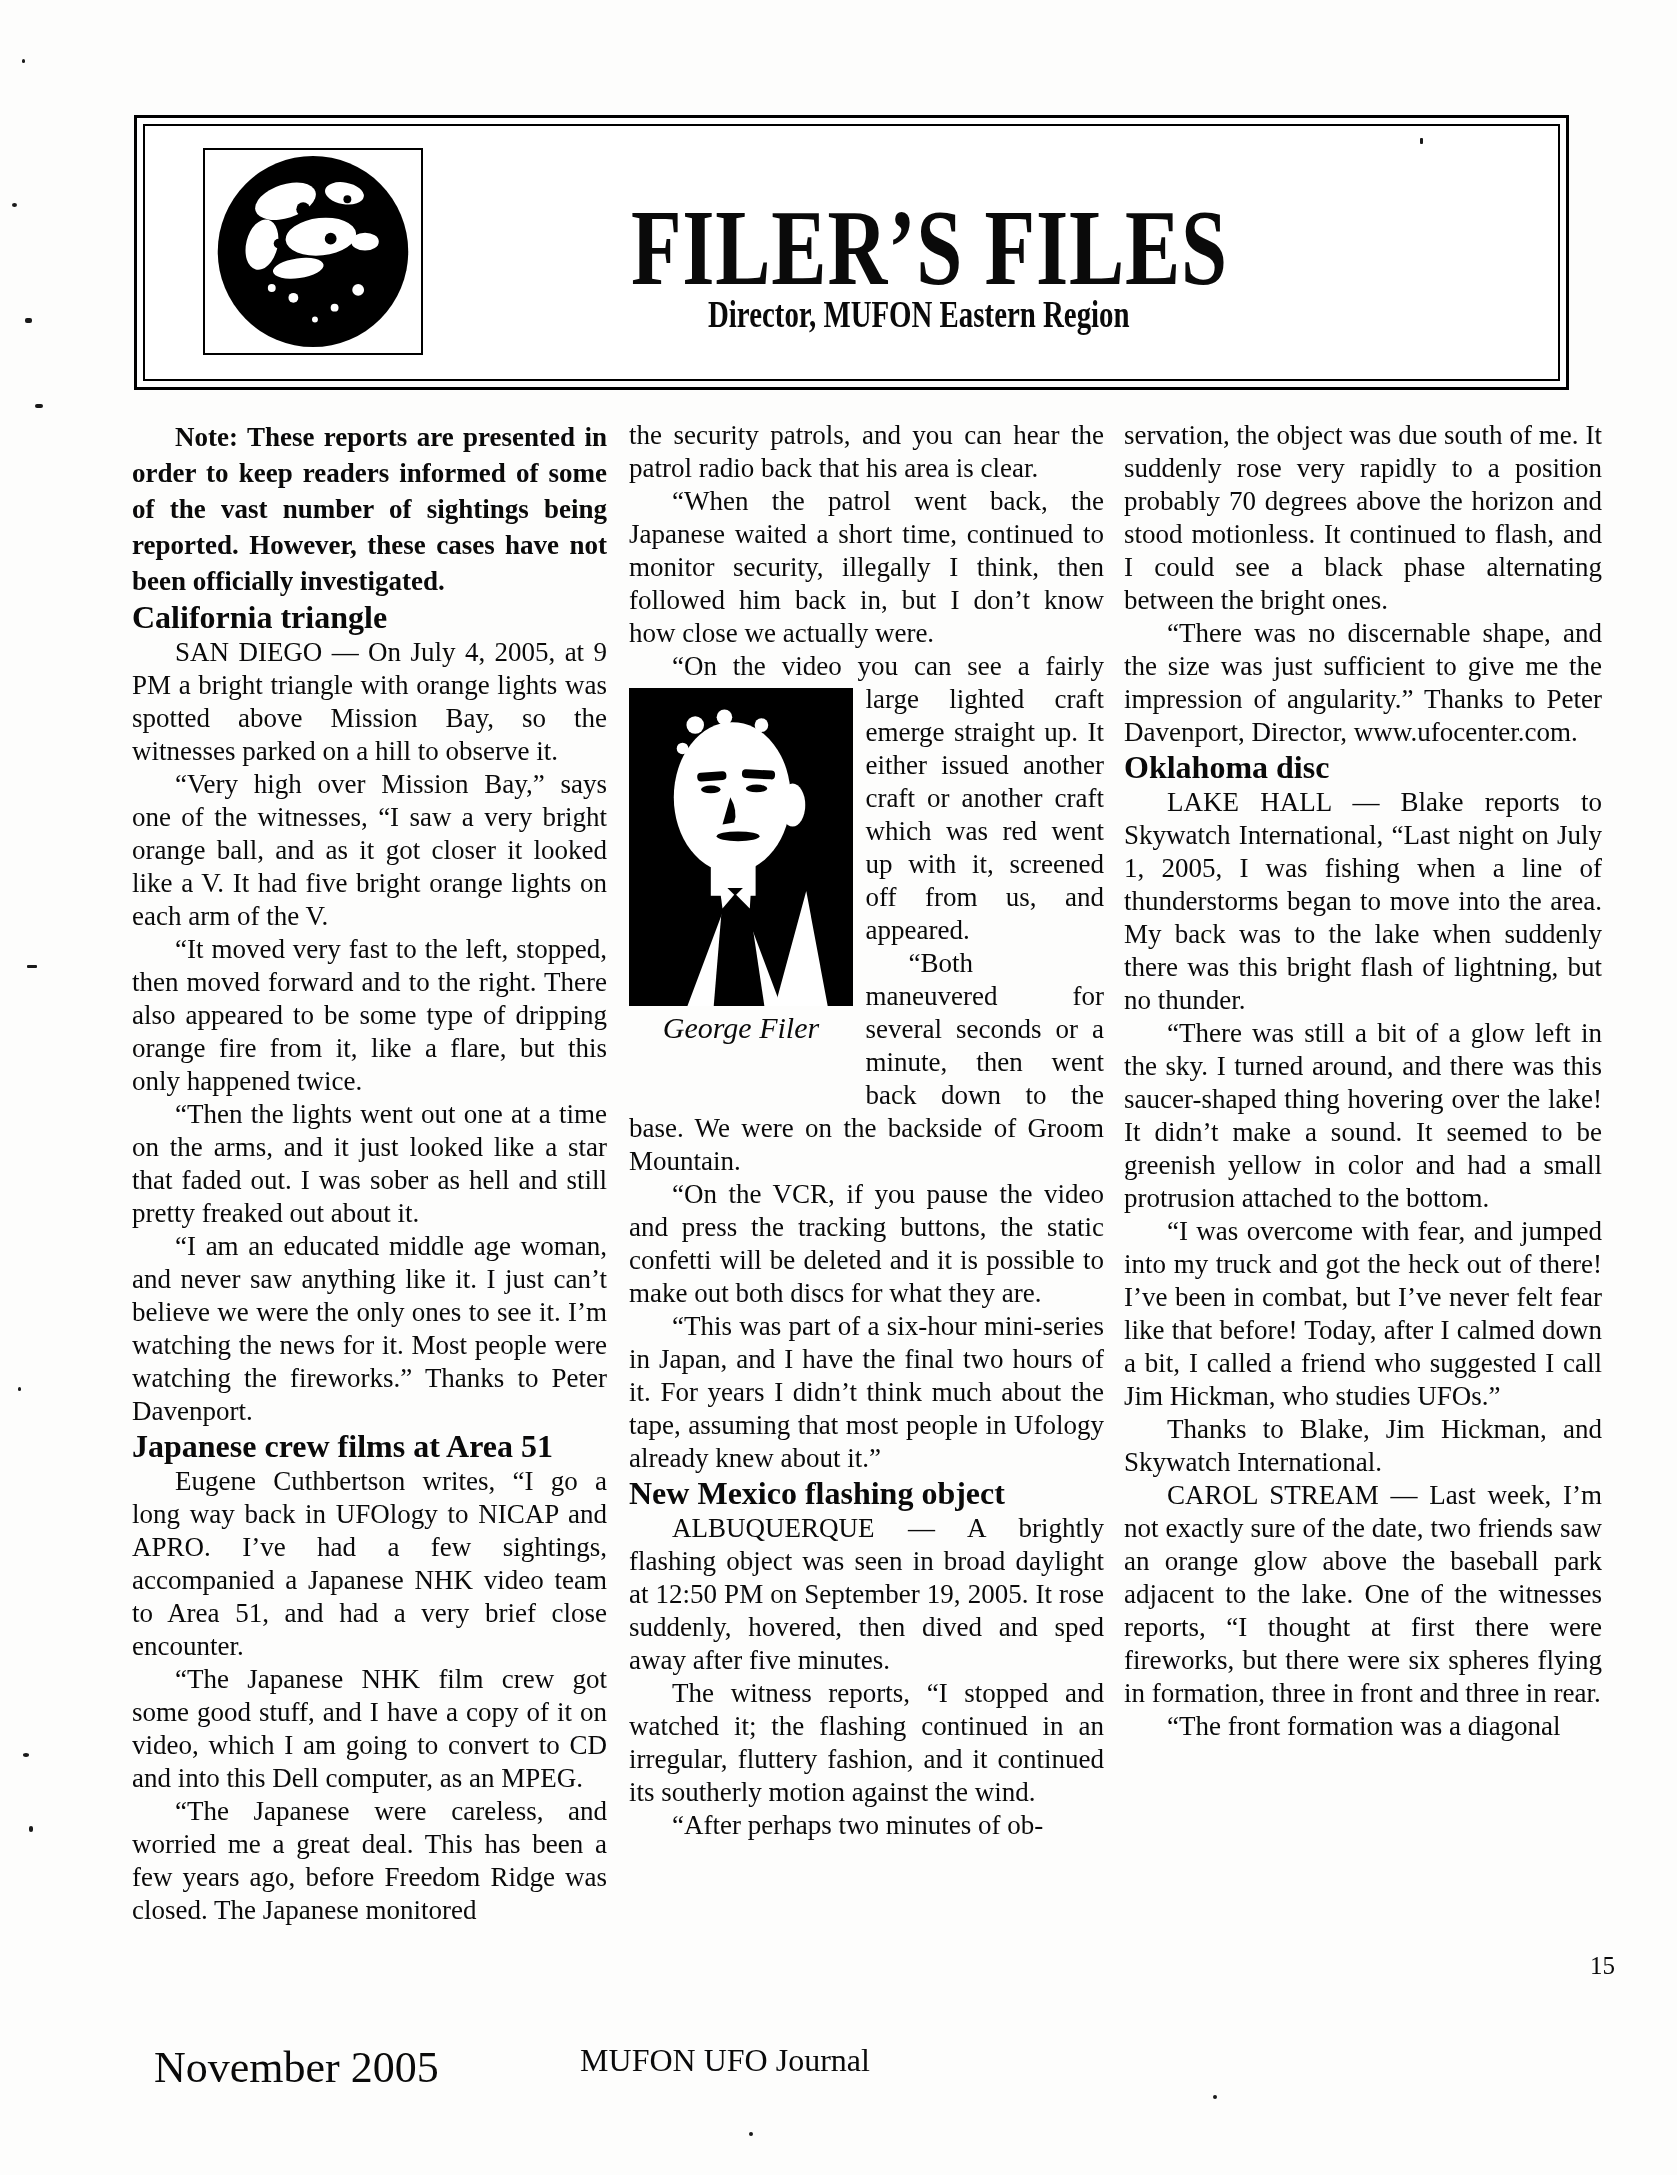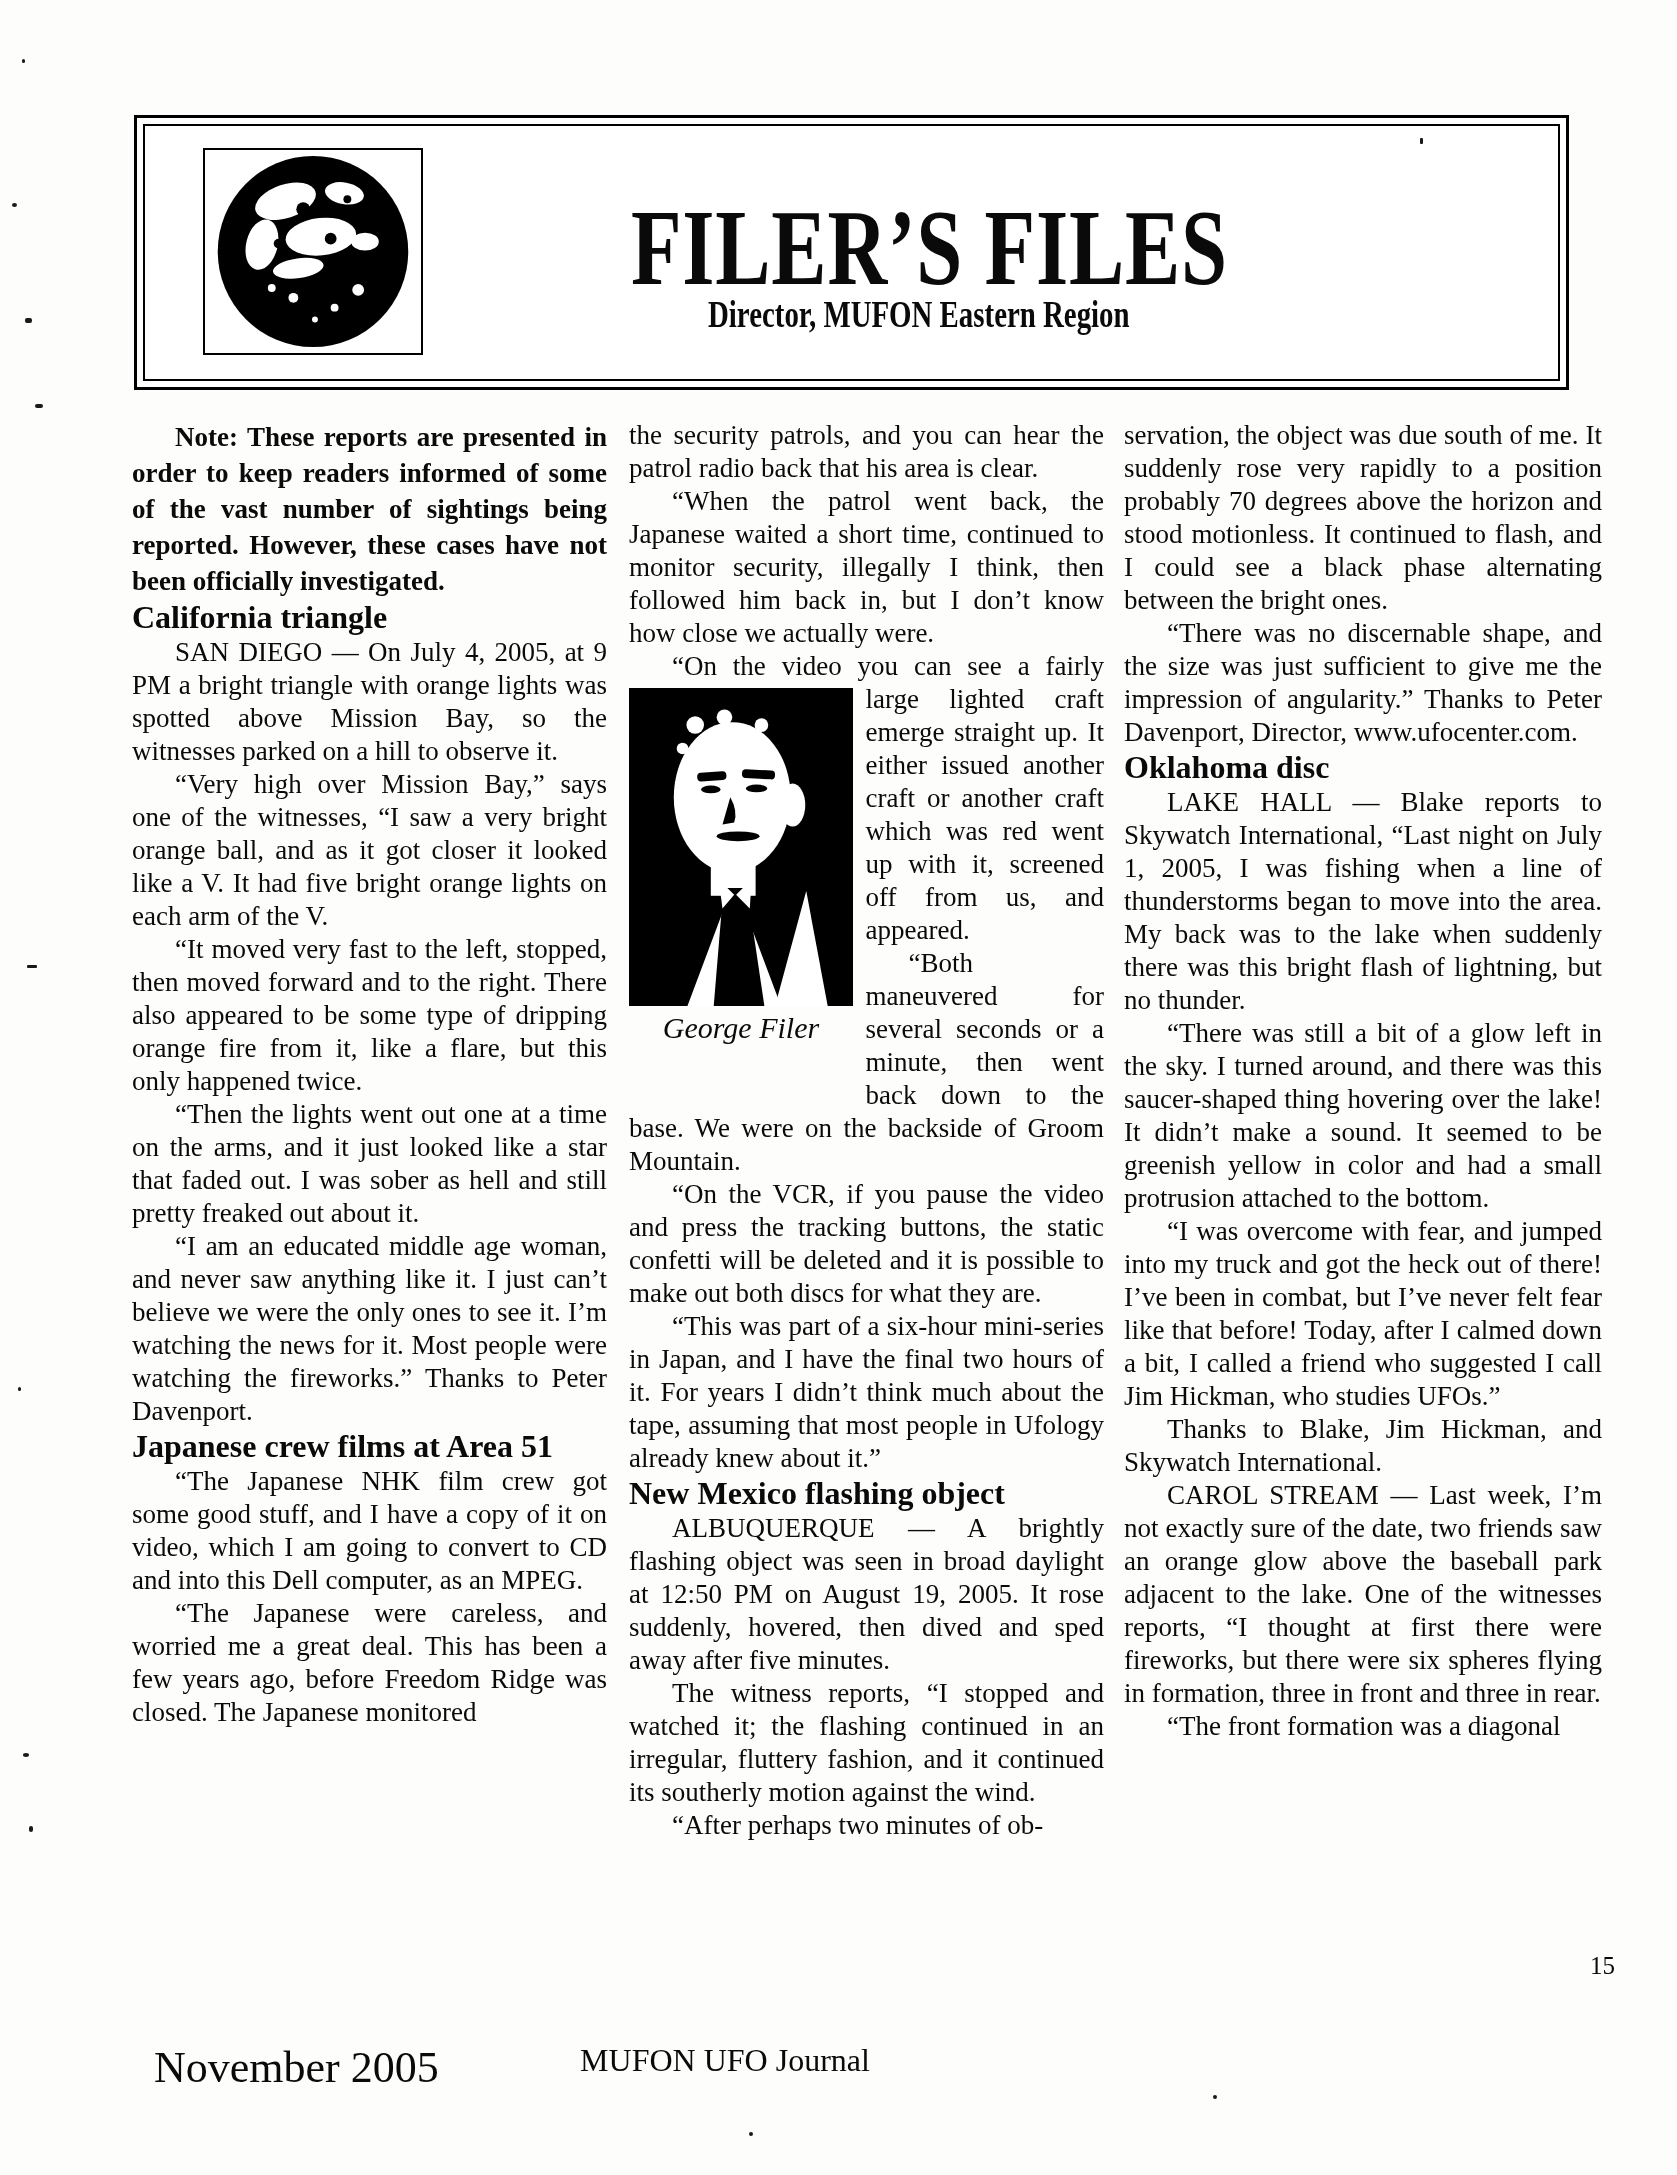--- a/index.html
+++ b/index.html
@@ -104,20 +104,21 @@
 
 <div class="col col1">
   <p class="note">Note: These reports are presented in order to keep readers informed of some of the vast number of sightings being reported. However, these cases have not been officially investigated.</p>
   <p class="h h-first">California triangle</p>
   <p class="p">SAN DIEGO — On July 4, 2005, at 9 PM a bright triangle with orange lights was spotted above Mission Bay, so the witnesses parked on a hill to observe it.</p>
   <p class="p">“Very high over Mission Bay,” says one of the witnesses, “I saw a very bright orange ball, and as it got closer it looked like a V. It had five bright orange lights on each arm of the V.</p>
   <p class="p">“It moved very fast to the left, stopped, then moved forward and to the right. There also appeared to be some type of dripping orange fire from it, like a flare, but this only happened twice.</p>
   <p class="p">“Then the lights went out one at a time on the arms, and it just looked like a star that faded out. I was sober as hell and still pretty freaked out about it.</p>
   <p class="p">“I am an educated middle age woman, and never saw anything like it. I just can’t believe we were the only ones to see it. I’m watching the news for it. Most people were watching the fireworks.” Thanks to Peter Davenport.</p>
   <p class="h">Japanese crew films at Area 51</p>
+  <p class="p">Eugene Cuthbertson writes, “I go a long way back in UFOlogy to NICAP and APRO. I’ve had a few sightings, accompanied a Japanese NHK video team to Area 51, and had a very brief close encounter.</p>
   <p class="p">“The Japanese NHK film crew got some good stuff, and I have a copy of it on video, which I am going to convert to CD and into this Dell computer, as an MPEG.</p>
   <p class="p">“The Japanese were careless, and worried me a great deal. This has been a few years ago, before Freedom Ridge was closed. The Japanese monitored</p>
 </div>
 
 <div class="col col2">
   <p class="pc">the security patrols, and you can hear the patrol radio back that his area is clear.</p>
   <p class="p">“When the patrol went back, the Japanese waited a short time, continued to monitor security, illegally I think, then followed him back in, but I don’t know how close we actually were.</p>
   <p class="p line-full">“On the video you can see a fairly</p>
   <p class="pc">
     <span class="photo-wrap">
@@ -145,21 +146,21 @@
         </svg>
       </span>
       <span class="photo-caption">George Filer</span>
     </span>
     <span>large lighted craft emerge straight up. It either issued another craft or another craft which was red went up with it, screened off from us, and appeared.</span>
   </p>
   <p class="p">“Both maneuvered for several seconds or a minute, then went back down to the base. We were on the backside of Groom Mountain.</p>
   <p class="p">“On the VCR, if you pause the video and press the tracking buttons, the static confetti will be deleted and it is possible to make out both discs for what they are.</p>
   <p class="p">“This was part of a six-hour mini-series in Japan, and I have the final two hours of it. For years I didn’t think much about the tape, assuming that most people in Ufology already knew about it.”</p>
   <p class="h">New Mexico flashing object</p>
-  <p class="p">ALBUQUERQUE — A brightly flashing object was seen in broad daylight at 12:50 PM on August 19, 2005. It rose suddenly, hovered, then dived and sped away after five minutes.</p>
+  <p class="p">ALBUQUERQUE — A brightly flashing object was seen in broad daylight at 12:50 PM on September 19, 2005. It rose suddenly, hovered, then dived and sped away after five minutes.</p>
   <p class="p">The witness reports, “I stopped and watched it; the flashing continued in an irregular, fluttery fashion, and it continued its southerly motion against the wind.</p>
   <p class="p">“After perhaps two minutes of ob-</p>
 </div>
 
 <div class="col col3">
   <p class="pc">servation, the object was due south of me. It suddenly rose very rapidly to a position probably 70 degrees above the horizon and stood motionless. It continued to flash, and I could see a black phase alternating between the bright ones.</p>
   <p class="p">“There was no discernable shape, and the size was just sufficient to give me the impression of angularity.” Thanks to Peter Davenport, Director, www.ufocenter.com.</p>
   <p class="h">Oklahoma disc</p>
   <p class="p">LAKE HALL — Blake reports to Skywatch International, “Last night on July 1, 2005, I was fishing when a line of thunderstorms began to move into the area. My back was to the lake when suddenly there was this bright flash of lightning, but no thunder.</p>
   <p class="p">“There was still a bit of a glow left in the sky. I turned around, and there was this saucer-shaped thing hovering over the lake! It didn’t make a sound. It seemed to be greenish yellow in color and had a small protrusion attached to the bottom.</p>

